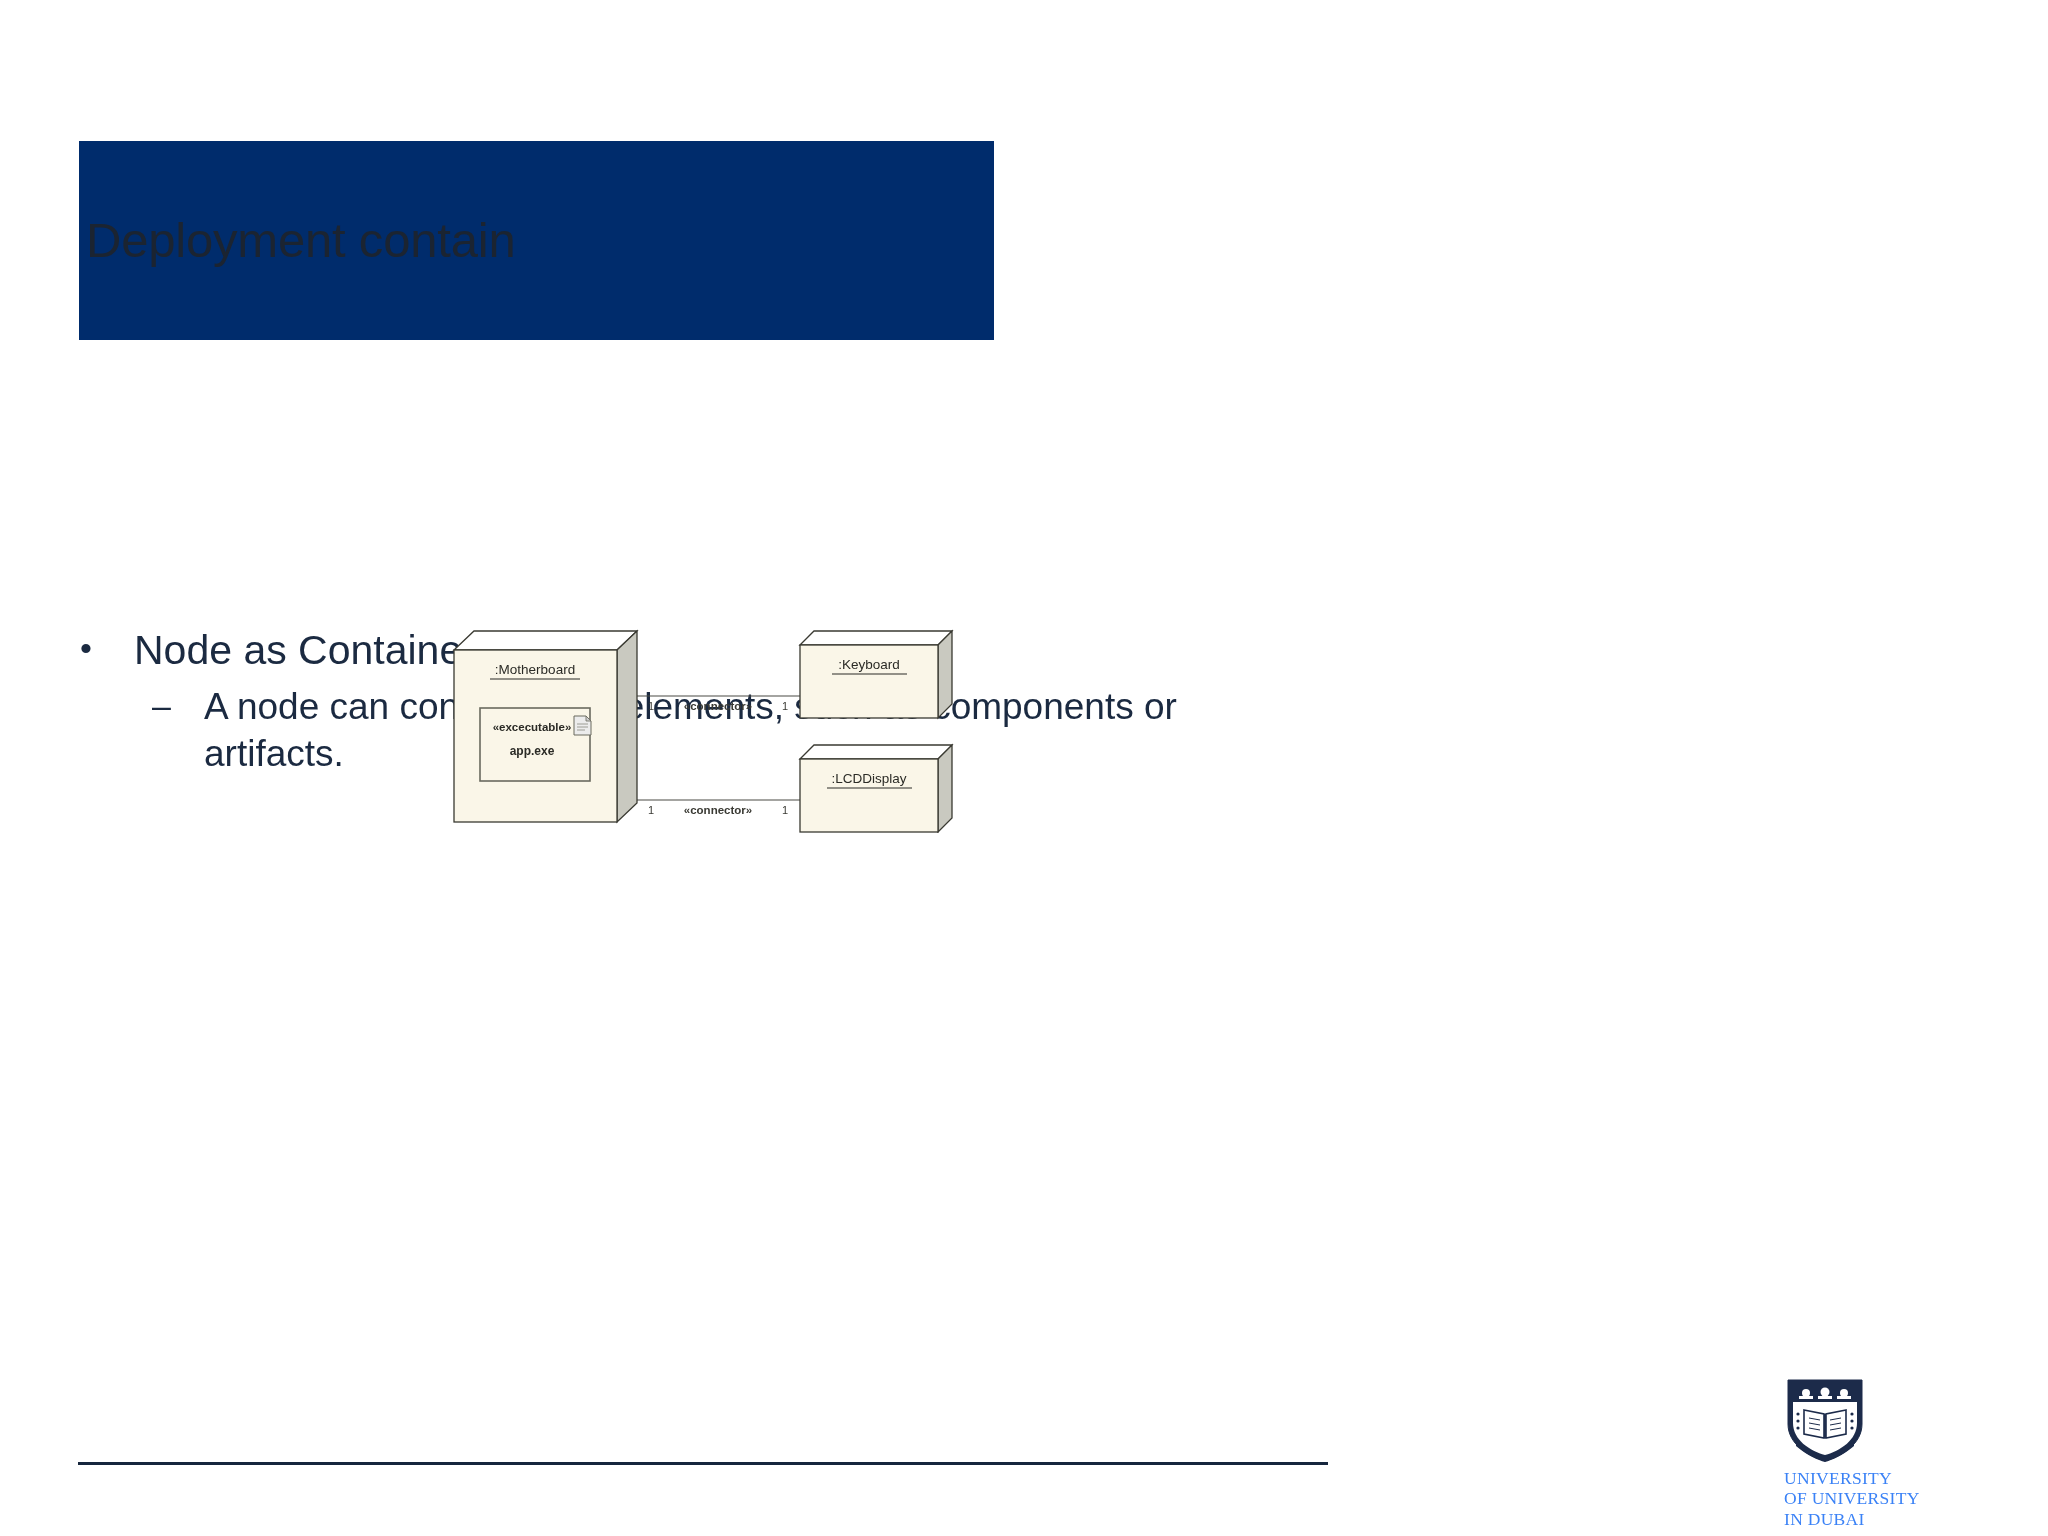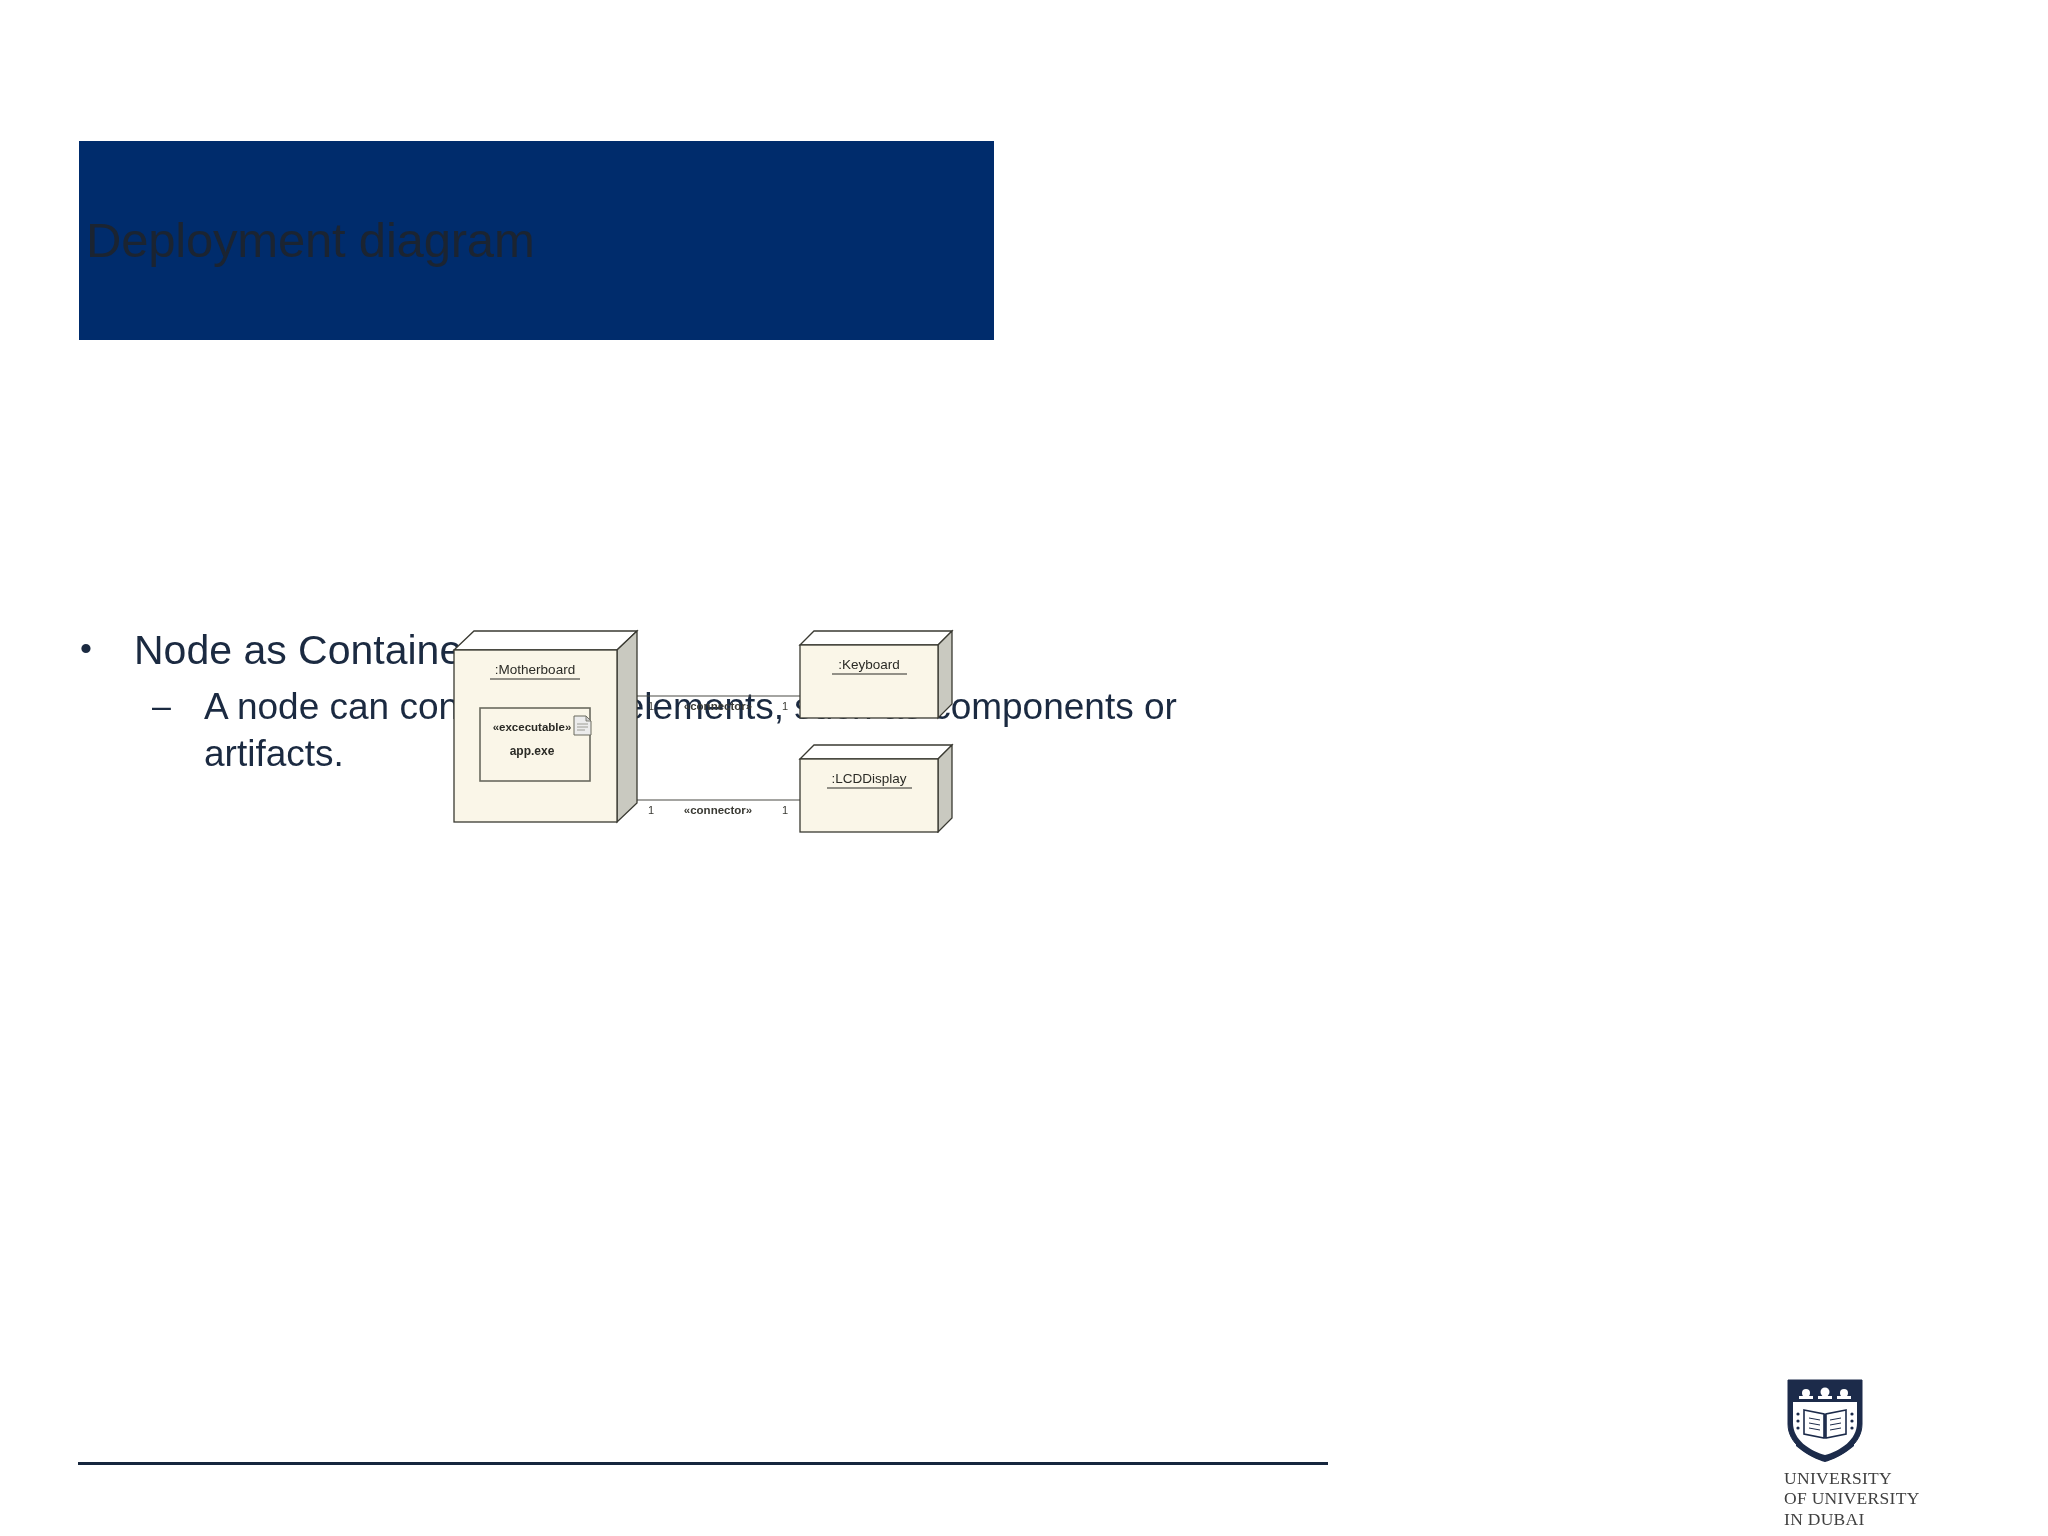--- a/index.html
+++ b/index.html
@@ -107,30 +107,30 @@
     width: 190px;
     height: 148px;
   }
   .logo-wordmark {
     position: absolute;
     left: 0px;
     top: 92px;
     font-family: "Liberation Serif", serif;
     font-size: 17.5px;
     line-height: 1.16;
-    color: #404040;
+    color: #3b82f6;
     letter-spacing: 0.3px;
     white-space: nowrap;
   }
 </style>
 </head>
 <body>
 
 <div class="title-banner"></div>
-<div class="title-text">Deployment diagram</div>
+<div class="title-text">Deployment contain</div>
 
 <div class="body-area">
 
   <div class="bullet-l1">
     <span class="marker">•</span>
     <span class="txt">Node as Container</span>
   </div>
 
   <div class="bullet-l2">
     <span class="marker">–</span>

